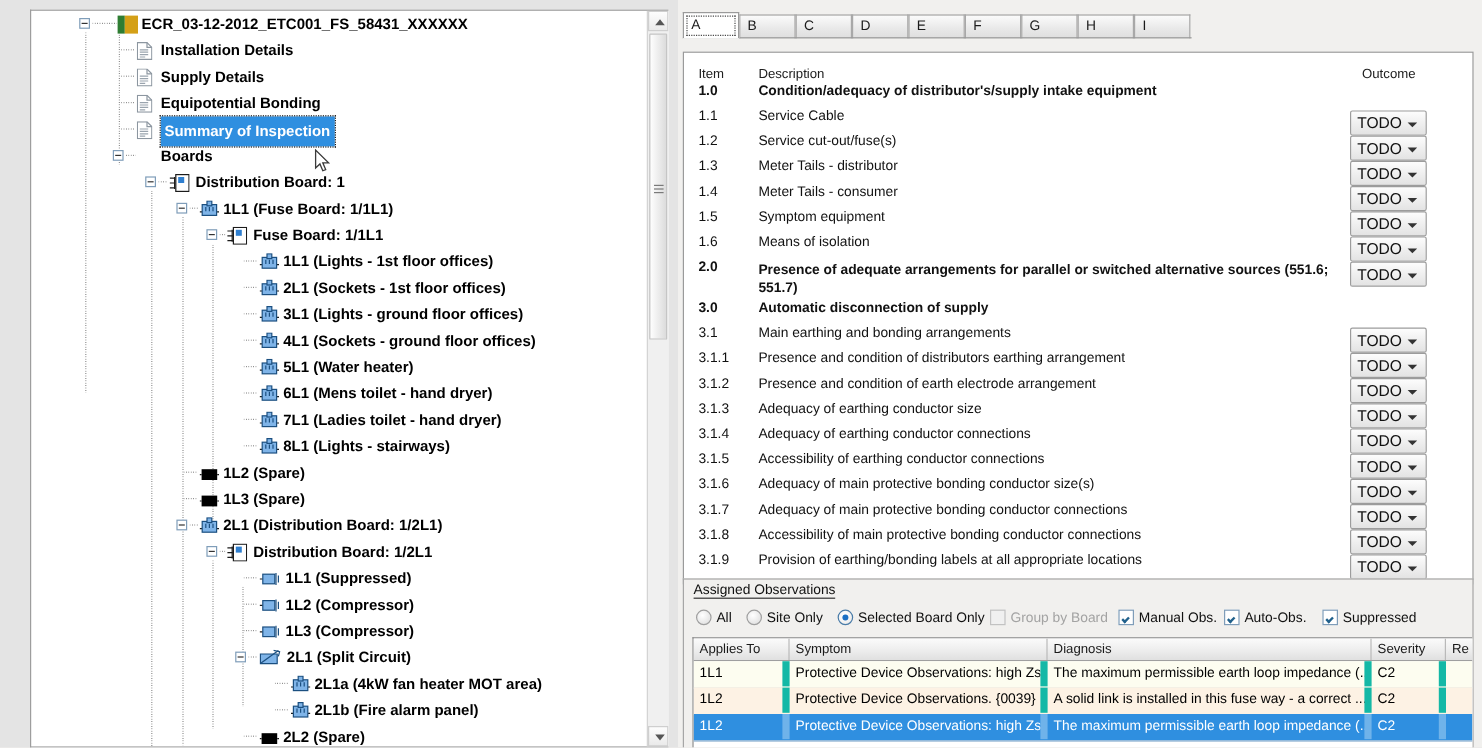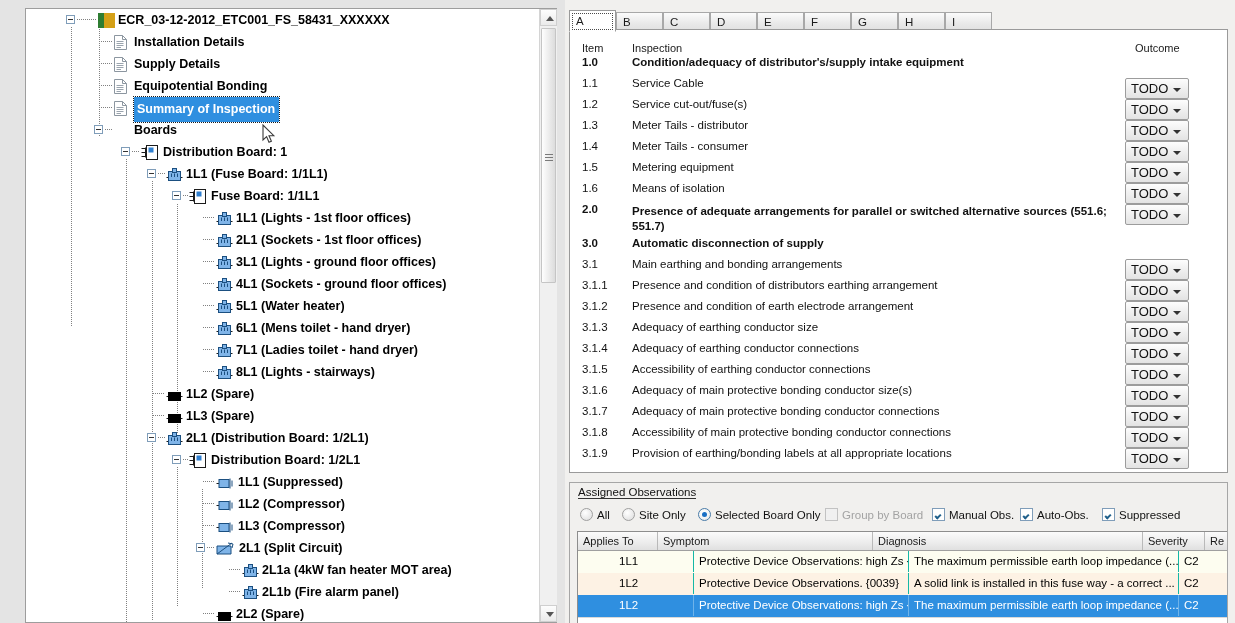--- a/index.html
+++ b/index.html
@@ -120,21 +120,21 @@
     border-bottom:1px solid #fff;z-index:3;
   }
   .tab.active .focusrect{
     position:absolute;left:2px;top:2px;right:2px;bottom:1px;
     border:1px dotted #4a4a4a;
   }
   .tab span{position:relative;z-index:2;}
 
   
   #pane{
-    position:absolute;left:4px;top:29px;width:659px;height:444px;
+    position:absolute;left:4px;top:43px;width:659px;height:444px;
     background:#fff;border:1px solid #9a9a9a;box-sizing:border-box;
     overflow:hidden;
   }
   #pane-inner{position:absolute;left:0;top:0;right:0;bottom:0;}
 
   .colhdr{position:absolute;font-size:11px;color:#202020;}
 
   .row{position:absolute;left:0;right:0;height:21px;}
   .cell-item{position:absolute;left:12px;width:56px;font-size:11.5px;color:#111;}
   .cell-desc{position:absolute;left:62px;right:110px;font-size:11.5px;color:#111;}
@@ -212,22 +212,22 @@
     position:absolute;top:0;height:18px;line-height:18px;font-size:11px;color:#1a1a1a;
     padding-left:5px;border-right:1px solid #b9b9b9;box-sizing:border-box;overflow:hidden;
     white-space:nowrap;
   }
   .grow{position:absolute;left:0;right:0;height:22px;border-bottom:1px solid #d9d9d9;}
   .grow.r0{background:#fdfdf0;}
   .grow.r1{background:#fdf2e4;}
   .grow.sel{background:#2f8fe0;color:#fff;}
   .gc{
     position:absolute;top:0;height:21px;line-height:21px;font-size:11.5px;
-    padding-left:5px;border-right:1px solid #14b8a6;box-sizing:border-box;
-    overflow:hidden;white-space:nowrap;margin-left:36px;
+    padding-left:5px;border-right:6px solid #14b8a6;box-sizing:border-box;
+    overflow:hidden;white-space:nowrap;
   }
   .grow.sel .gc{border-right-color:#6fb3ea;}
 
   
   #cursor{position:absolute;left:262px;top:124px;width:14px;height:20px;z-index:50;}
 </style>
 </head>
 <body>
 
 <div id="app">
@@ -613,21 +613,21 @@
         <div class="tab" style="left:235px;width:47px;"><span>F</span></div>
         <div class="tab" style="left:282px;width:47px;"><span>G</span></div>
         <div class="tab" style="left:329px;width:47px;"><span>H</span></div>
         <div class="tab" style="left:376px;width:47px;"><span>I</span></div>
         <div style="position:absolute;left:0;top:21px;width:424px;height:1px;background:#9a9a9a;"></div>
       </div>
 
     <div id="pane">
       <div id="pane-inner">
           <div class="colhdr" style="left:12px;top:12px;">Item</div>
-          <div class="colhdr" style="left:62px;top:12px;">Inspection</div>
+          <div class="colhdr" style="left:62px;top:12px;">Description</div>
           <div class="colhdr" style="left:565px;top:12px;">Outcome</div>
           <div class="row section" style="top:26px;height:21px;">
             <span class="cell-item">1.0</span>
             <span class="cell-desc" style="">Condition/adequacy of distributor's/supply intake equipment</span>
           </div>
           <div class="row" style="top:47px;height:21px;">
             <span class="cell-item">1.1</span>
             <span class="cell-desc" style="">Service Cable</span>
           </div>
           <div class="combo" style="top:48px;"><span>TODO</span><span class="arw"></span></div>
@@ -641,21 +641,21 @@
             <span class="cell-desc" style="">Meter Tails - distributor</span>
           </div>
           <div class="combo" style="top:90px;"><span>TODO</span><span class="arw"></span></div>
           <div class="row" style="top:110px;height:21px;">
             <span class="cell-item">1.4</span>
             <span class="cell-desc" style="">Meter Tails - consumer</span>
           </div>
           <div class="combo" style="top:111px;"><span>TODO</span><span class="arw"></span></div>
           <div class="row" style="top:131px;height:21px;">
             <span class="cell-item">1.5</span>
-            <span class="cell-desc" style="">Metering equipment</span>
+            <span class="cell-desc" style="">Symptom equipment</span>
           </div>
           <div class="combo" style="top:132px;"><span>TODO</span><span class="arw"></span></div>
           <div class="row" style="top:152px;height:21px;">
             <span class="cell-item">1.6</span>
             <span class="cell-desc" style="">Means of isolation</span>
           </div>
           <div class="combo" style="top:153px;"><span>TODO</span><span class="arw"></span></div>
           <div class="row section" style="top:173px;height:34px;">
             <span class="cell-item">2.0</span>
             <span class="cell-desc" style="line-height:15px;top:1px;">Presence of adequate arrangements for parallel or switched alternative sources (551.6; 551.7)</span>

